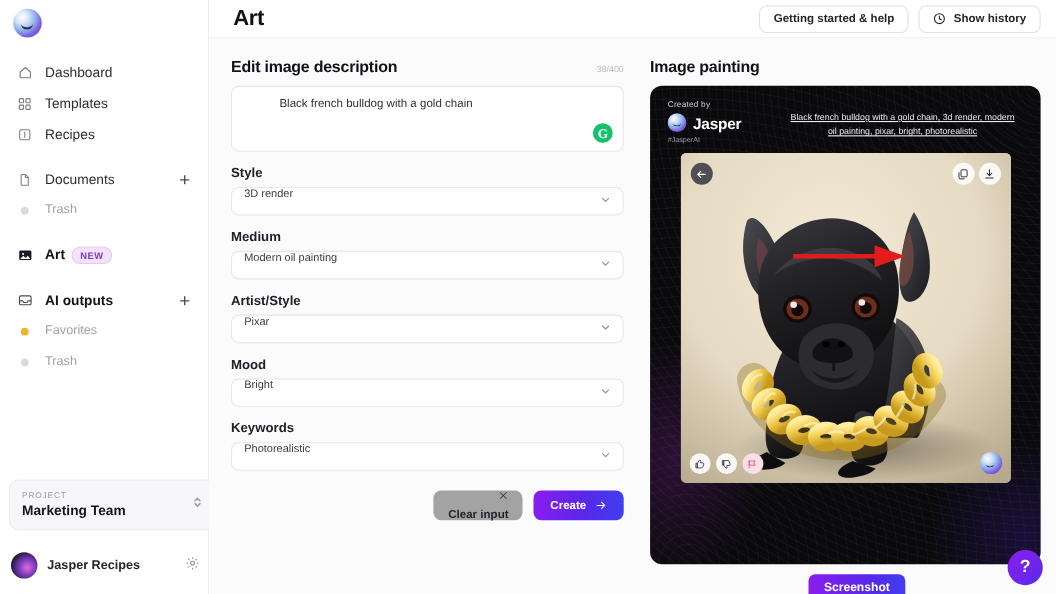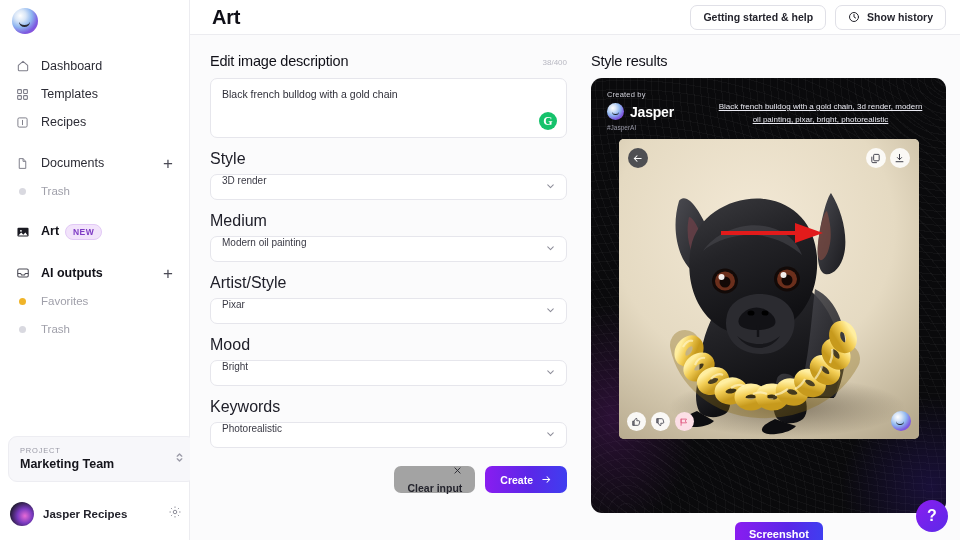--- a/index.html
+++ b/index.html
@@ -91,37 +91,37 @@
     height: 25px; padding: 0 12px; margin-left: 9px;
     border: 1px solid #e0e0e7; border-radius: 7px; background: #fff;
     font-size: 10.5px; font-weight: bold; color: #24242d; cursor: pointer; white-space: nowrap;
   }
 
   .content { display: flex; height: 505px; background: #fbfbfc; }
   .col-left { width: 395px; flex: 0 0 395px; padding: 18px 18px 0 20px; background: #fbfbfc; }
   .col-right { flex: 1 1 auto; padding: 18px 12px 0 6px; background: #fbfbfc; position: relative; }
 
   .section-head { display: flex; align-items: flex-end; margin-bottom: 9px; }
-  .section-title { font-size: 14.5px; font-weight: normal; color: #101018; flex: 1 1 auto; letter-spacing: -.2px; }
+  .section-title { font-size: 14.5px; font-weight: bold; color: #101018; flex: 1 1 auto; letter-spacing: -.2px; }
   .char-count { font-size: 8px; color: #b8b8c2; padding-bottom: 2px; }
 
   .prompt-box {
     position: relative; background: #fff; border: 1px solid #e6e6ec;
     border-radius: 7px; height: 60px; padding: 9px 11px;
   }
-  .prompt-text { font-size: 10.5px; color: #2f2f39; }
+  .prompt-text { font-size: 10.5px; color: #2f2f39; margin-left: 32px; }
   .gram {
     position: absolute; right: 9px; bottom: 7px; width: 18px; height: 18px;
     border-radius: 50%; background: #15c26b; color: #fff;
     font-size: 12px; font-weight: bold; display: flex; align-items: center; justify-content: center;
     line-height: 1; font-family: "Liberation Serif", serif;
   }
 
   .field { margin-top: 12px; }
-  .field-label { font-size: 16px; font-weight: normal; color: #20202a; margin-bottom: 6px; }
+  .field-label { font-size: 12px; font-weight: bold; color: #20202a; margin-bottom: 6px; }
   .select {
     position: relative; background: #fff; border: 1px solid #e6e6ec; border-radius: 7px;
     height: 26px; display: flex; padding: 0 26px 0 11px;
     font-size: 10px; color: #3a3a45; cursor: pointer;
   }
   .select .chev { position: absolute; right: 10px; top: 50%; transform: translateY(-50%); color: #8d8d99; }
 
   .actions { display: flex; justify-content: flex-end; align-items: center; gap: 10px; margin-top: 18px; }
   .clear-btn {
     display: inline-flex; align-items: flex-end; gap: 7px; height: 27px; padding: 0 13px;
@@ -446,21 +446,21 @@
             <span style="display:flex;">
               <svg width="11" height="11" viewBox="0 0 24 24" fill="none" stroke="#ffffff" stroke-width="2.2" stroke-linecap="round" stroke-linejoin="round">
                   <path d="M4 12h15M13 6l6 6-6 6"></path>
                 </svg>
             </span>
           </button>
         </div>
       </div>
 
       <div class="col-right">
-        <div class="section-title">Style results</div>
+        <div class="section-title">Image painting</div>
 
         <div class="result-card">
           <div class="card-head">
             <div class="creator">
               <div class="created-by">Created by</div>
               <div class="brand-row">
                 <span class="brand-logo"></span>
                 <span class="brand-name">Jasper</span>
               </div>
               <div class="brand-tag">#JasperAI</div>

